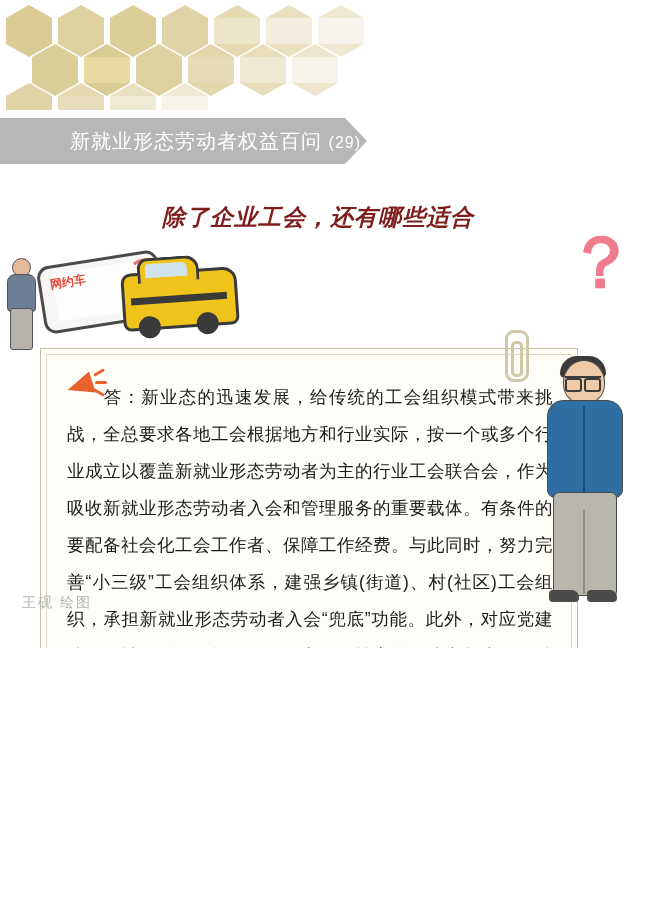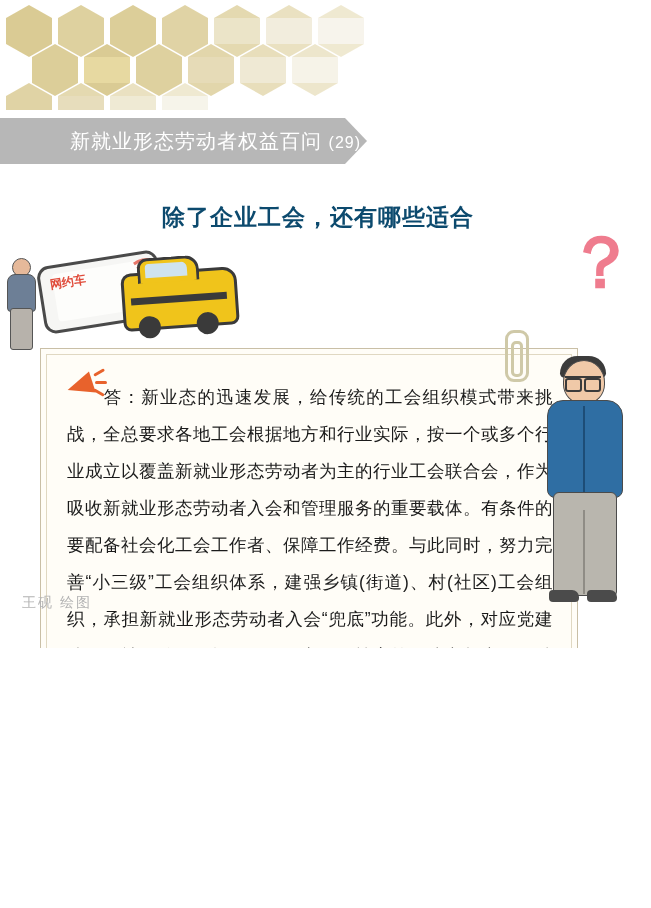--- a/index.html
+++ b/index.html
@@ -98,26 +98,27 @@
 
   
   .question {
     position: absolute;
     top: 196px;
     left: 0;
     width: 651px;
     height: 100px;
   }
   .q-line {
-    color: #0c4a6e;
+    color: #7f1d1d;
     font-size: 23px;
     font-weight: bold;
     letter-spacing: 1px;
     white-space: nowrap;
     text-shadow: 1px 1px 0 #ffffff;
+    font-style: italic;
   }
   .q-line1 {
     position: absolute;
     top: 6px;
     left: 162px;
   }
   .q-line2 {
     position: absolute;
     top: 50px;
     left: 208px;

